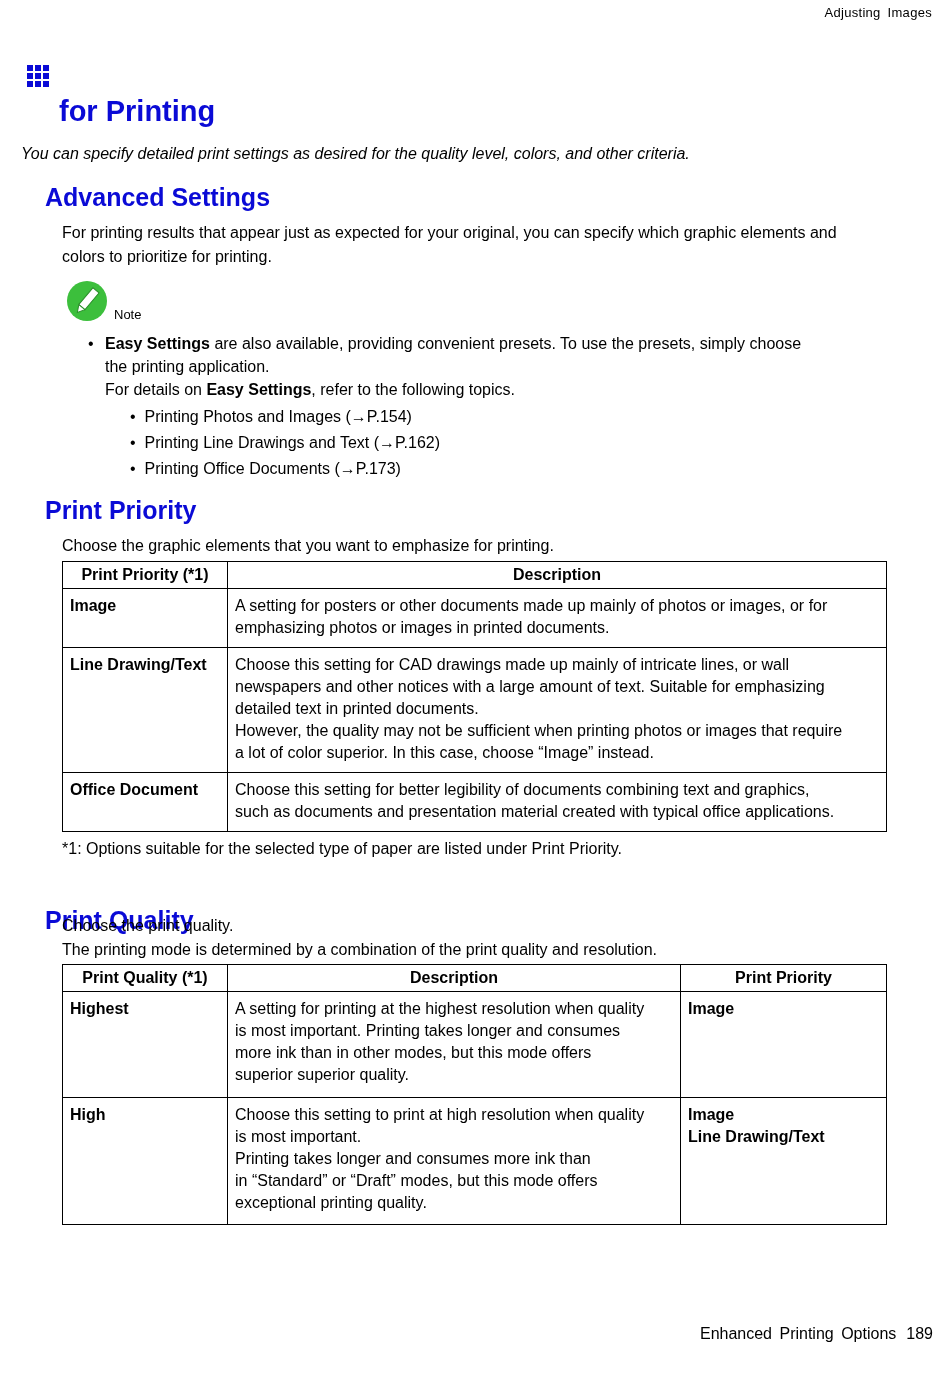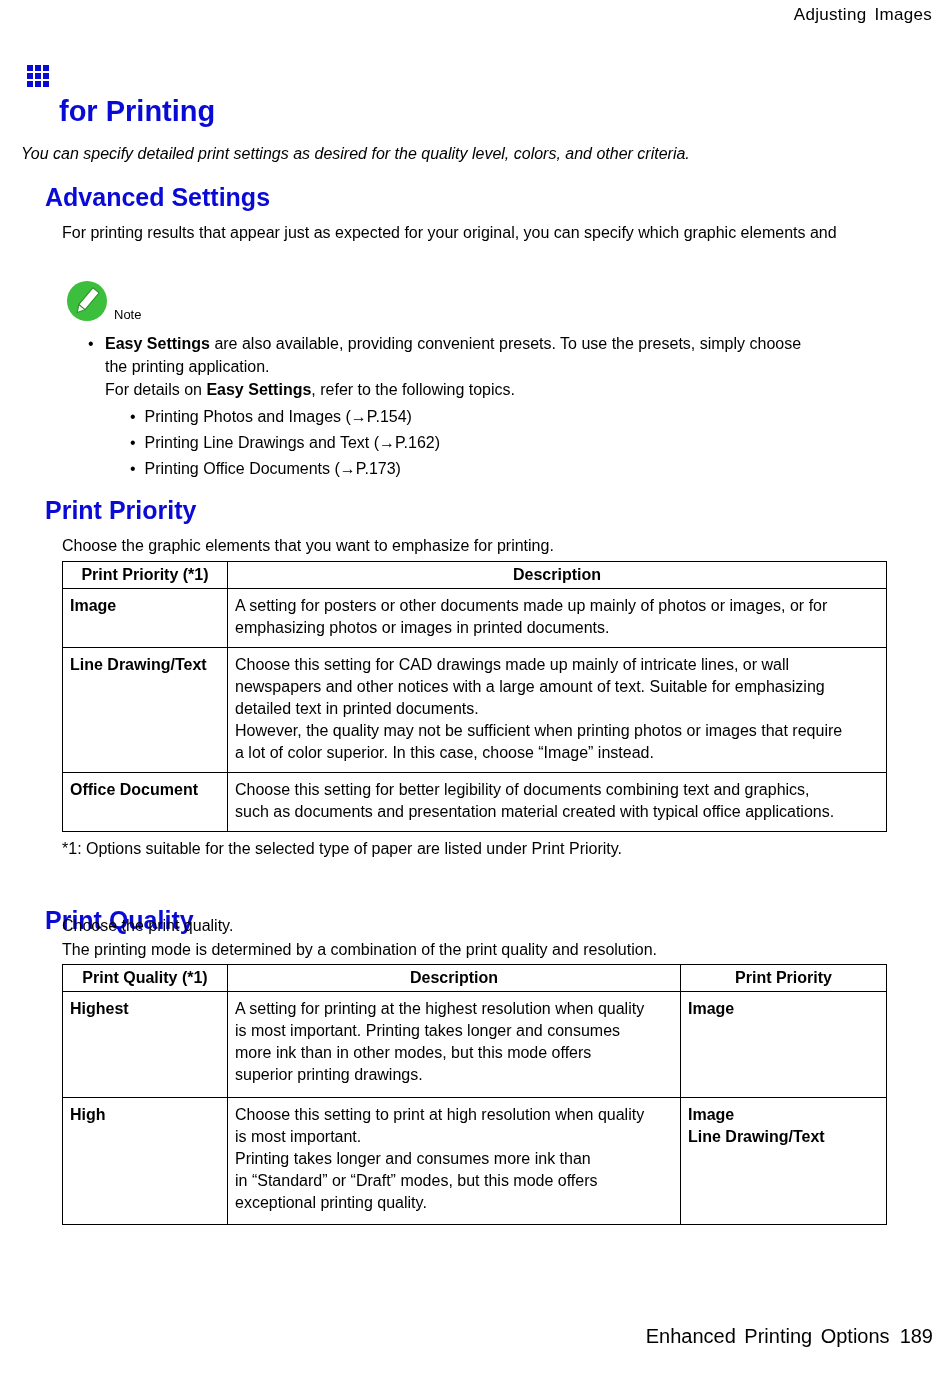--- a/index.html
+++ b/index.html
@@ -1,37 +1,37 @@
 <!DOCTYPE html>
 <html><head>
 <meta charset="utf-8">
 <style>
   html, body { margin: 0; padding: 0; background: #ffffff; }
   body {
     width: 950px; height: 1378px; position: relative; overflow: hidden;
     font-family: "Liberation Sans", sans-serif; color: #000; font-size: 16px;
   }
   .abs { position: absolute; }
-  .running-head { right: 18px; top: 5px; font-size: 17px; letter-spacing: 0.3px; word-spacing: 3px; margin-left: 36px; }
+  .running-head { right: 18px; top: 5px; font-size: 13px; letter-spacing: 0.3px; word-spacing: 3px; margin-left: 36px; }
   .title-wrap { left: 27px; top: 60px; width: 880px; }
   .title-icon { position: absolute; left: 0; top: 5px; width: 26px; height: 22px; }
   .title { margin: 0 0 0 32px; color: #0a0ad6; font-size: 29px; font-weight: bold; line-height: 34px; }
   .lead { left: 21px; top: 145px; font-size: 16px; font-style: italic; }
   h2 { margin: 0; color: #0a0ad6; font-size: 25px; font-weight: bold; }
   .sec { left: 45px; }
   .para { left: 62px; width: 830px; font-size: 16px; line-height: 24px; }
   .note-icon { left: 66px; top: 280px; width: 42px; height: 42px; }
   .note-label { left: 114px; top: 307px; font-size: 13px; }
   .bullet { position: absolute; font-size: 16px; line-height: 23px; }
   .dot { position: absolute; }
   table { border-collapse: collapse; position: absolute; font-size: 16px; }
   td, th { border: 1.5px solid #000; vertical-align: top; padding: 6px 7px; line-height: 22px; text-align: left; }
   th { font-weight: bold; text-align: center; padding: 2px 6px; }
   td.b { font-weight: bold; }
-  .footer { right: 17px; top: 1325px; font-size: 20px; word-spacing: 3px; }
+  .footer { right: 17px; top: 1325px; font-size: 16px; word-spacing: 3px; }
   .pgnum { margin-left: 10px; }
 </style>
 </head>
 <body>
 
 <div class="abs running-head">Adjusting Images</div>
 
 <div class="abs title-wrap">
   <svg class="title-icon" viewBox="0 0 26 22">
     <g fill="#0a0ad6">
@@ -50,20 +50,21 @@
     <br>
     <span>for Printing</span>
   </h1>
 </div>
 
 <div class="abs lead">You can specify detailed print settings as desired for the quality level, colors, and other criteria.</div>
 
 <h2 class="abs sec" style="top:183px;">Advanced Settings</h2>
 <div class="abs para" style="top:221px;">
   <div>For printing results that appear just as expected for your original, you can specify which graphic elements and</div>
+  <div>colors to prioritize for printing.</div>
 </div>
 
 <svg class="abs note-icon" viewBox="0 0 42 42">
   <circle cx="21" cy="21" r="20" fill="#3cbf3c"></circle>
   <g transform="rotate(40 21 21)">
     <rect x="17" y="7" width="8" height="22" fill="#ffffff" stroke="#2a8f2a" stroke-width="1"></rect>
     <polygon points="17,29 25,29 21,36" fill="#ffffff" stroke="#2a8f2a" stroke-width="1"></polygon>
   </g>
 </svg>
 <div class="abs note-label">Note</div>
@@ -133,21 +134,21 @@
     <th style="width:152px;">Print Quality (*1)</th>
     <th style="width:440px;">Description</th>
     <th>Print Priority</th>
   </tr>
   <tr style="height:106px;margin-left:24px;">
     <td class="b">Highest</td>
     <td>
       <div>A setting for printing at the highest resolution when quality</div>
       <div>is most important.  Printing takes longer and consumes</div>
       <div>more ink than in other modes, but this mode offers</div>
-      <div>superior printing drawings.</div>
+      <div>superior superior quality.</div>
     </td>
     <td class="b">
       <div>Image</div>
     </td>
   </tr>
   <tr style="height:127px;">
     <td class="b">High</td>
     <td>
       <div>Choose this setting to print at high resolution when quality</div>
       <div>is most important.</div>

